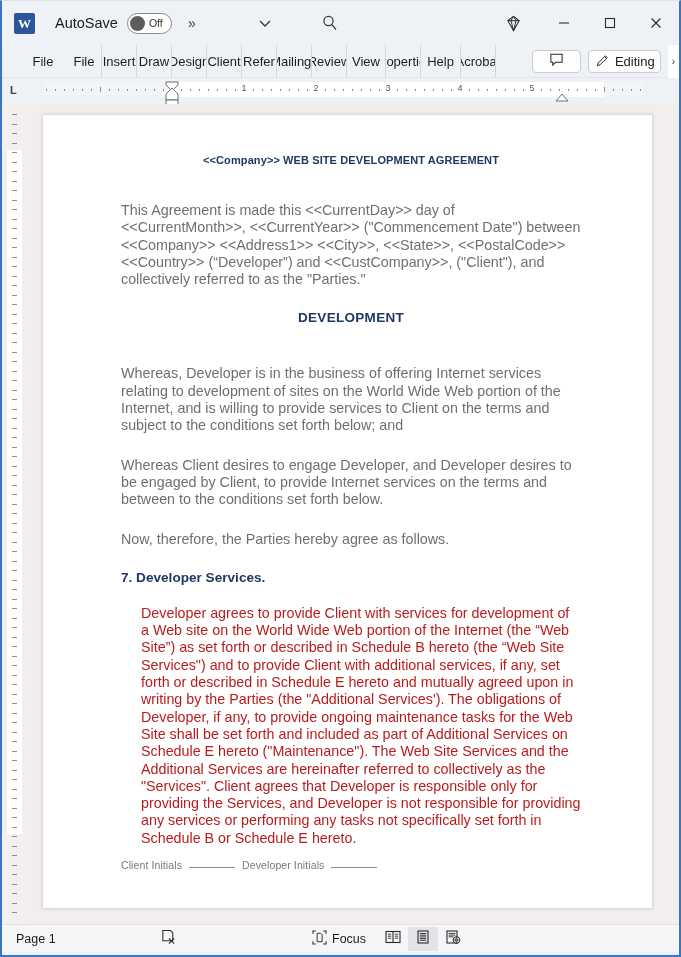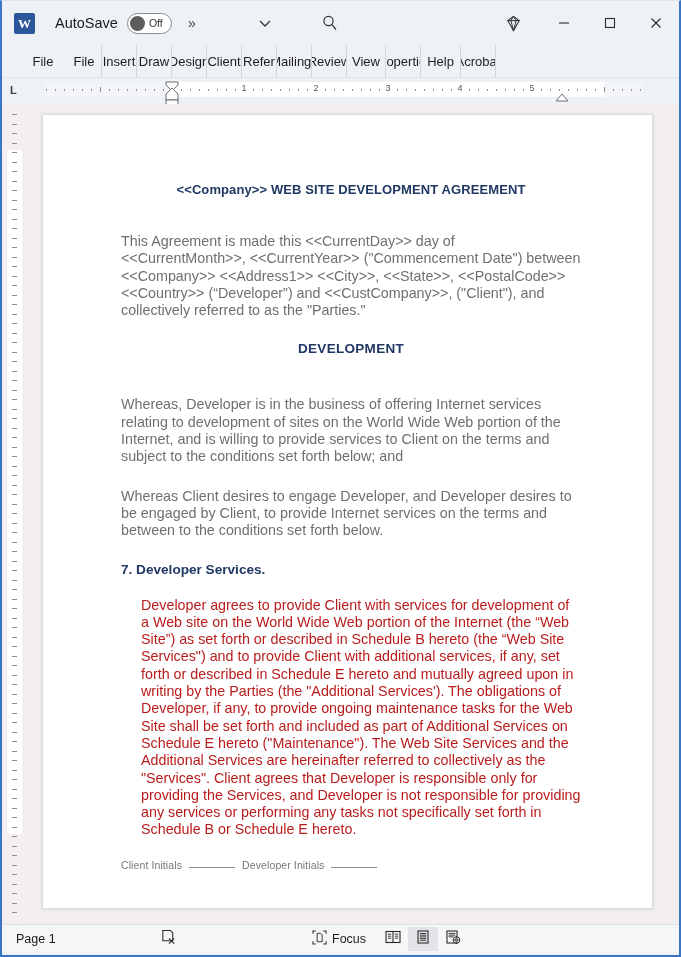--- a/index.html
+++ b/index.html
@@ -263,26 +263,25 @@
   .doc {
     position: absolute;
     left: 78px;
     top: 39px;
     width: 460px;
     font-family: "Liberation Sans", sans-serif;
   }
 
   .doc-title {
     text-align: center;
-    font-size: 13px;
+    font-size: 11px;
     color: #1f3864;
     font-weight: 600;
     letter-spacing: 0.1px;
     margin-bottom: 36px;
-    margin-top: 28px;
   }
 
   .doc-p {
     font-size: 14.3px;
     line-height: 17.3px;
     color: #6f6f6f;
     margin-bottom: 22px;
   }
 
   .doc-center-head {
@@ -429,20 +428,39 @@
       <div class="tab w">Client</div>
       <div class="tab w">Refer</div>
       <div class="tab w">Mailings</div>
       <div class="tab w">Review</div>
       <div class="tab w-view">View</div>
       <div class="tab w">Properties</div>
       <div class="tab w-help">Help</div>
       <div class="tab w">Acrobat</div>
     </div>
 
+    <div class="rib-right">
+      <div class="cmt-btn">
+        <span>
+          <svg width="15" height="15" viewBox="0 0 16 16">
+              <path d="M2 2.5 H14 V11 H7 L4 14 V11 H2 Z" stroke="#2a2a2a" stroke-width="1.1" fill="none"></path>
+            </svg>
+        </span>
+      </div>
+      <div class="edit-btn">
+        <span>
+          <svg width="15" height="15" viewBox="0 0 16 16">
+              <path d="M2.5 13.5 L3.4 10.6 L11 3 L13 5 L5.4 12.6 Z" stroke="#2a2a2a" stroke-width="1.05" fill="none"></path>
+              <path d="M10.2 3.8 L12.2 5.8" stroke="#2a2a2a" stroke-width="1.05"></path>
+            </svg>
+        </span>
+        <span>Editing</span>
+      </div>
+      <div class="rib-caret">›</div>
+    </div>
   </div>
 
   <div class="hruler">
     <div class="tabstop-L">L</div>
     <div class="ruler-track">
       <div class="ruler-white"></div>
       <div id="hticks">
           <div class="rtick" style="left: 3px;"></div>
           <div class="rtick" style="left: 12px;"></div>
           <div class="rtick" style="left: 21px;"></div>
@@ -627,20 +645,21 @@
           <div class="doc-title">&lt;&lt;Company&gt;&gt; WEB SITE DEVELOPMENT AGREEMENT</div>
 
           <div class="doc-p">This Agreement is made this &lt;&lt;CurrentDay&gt;&gt; day of &lt;&lt;CurrentMonth&gt;&gt;, &lt;&lt;CurrentYear&gt;&gt; ("Commencement Date") between &lt;&lt;Company&gt;&gt; &lt;&lt;Address1&gt;&gt; &lt;&lt;City&gt;&gt;, &lt;&lt;State&gt;&gt;, &lt;&lt;PostalCode&gt;&gt; &lt;&lt;Country&gt;&gt; (“Developer”) and &lt;&lt;CustCompany&gt;&gt;, ("Client"), and collectively referred to as the "Parties."</div>
 
           <div class="doc-center-head">DEVELOPMENT</div>
 
           <div class="doc-p">Whereas, Developer is in the business of offering Internet services relating to development of sites on the World Wide Web portion of the Internet, and is willing to provide services to Client on the terms and subject to the conditions set forth below; and</div>
 
           <div class="doc-p">Whereas Client desires to engage Developer, and Developer desires to be engaged by Client, to provide Internet services on the terms and between to the conditions set forth below.</div>
 
+          <div class="doc-p">Now, therefore, the Parties hereby agree as follows.</div>
 
           <div class="doc-h-num">7. Developer Services.</div>
 
           <div class="doc-indent">Developer agrees to provide Client with services for development of a Web site on the World Wide Web portion of the Internet (the “Web Site”) as set forth or described in Schedule B hereto (the “Web Site Services") and to provide Client with additional services, if any, set forth or described in Schedule E hereto and mutually agreed upon in writing by the Parties (the "Additional Services'). The obligations of Developer, if any, to provide ongoing maintenance tasks for the Web Site shall be set forth and included as part of Additional Services on Schedule E hereto ("Maintenance").  The Web Site Services and the Additional Services are hereinafter referred to collectively as the "Services". Client agrees that Developer is responsible only for providing the Services, and Developer is not responsible for providing any services or performing any tasks not specifically set forth in Schedule B or Schedule E hereto.</div>
 
         </div>
 
         <div class="footer-initials">
           <span>Client Initials</span>
           <span class="blank-line"></span>

